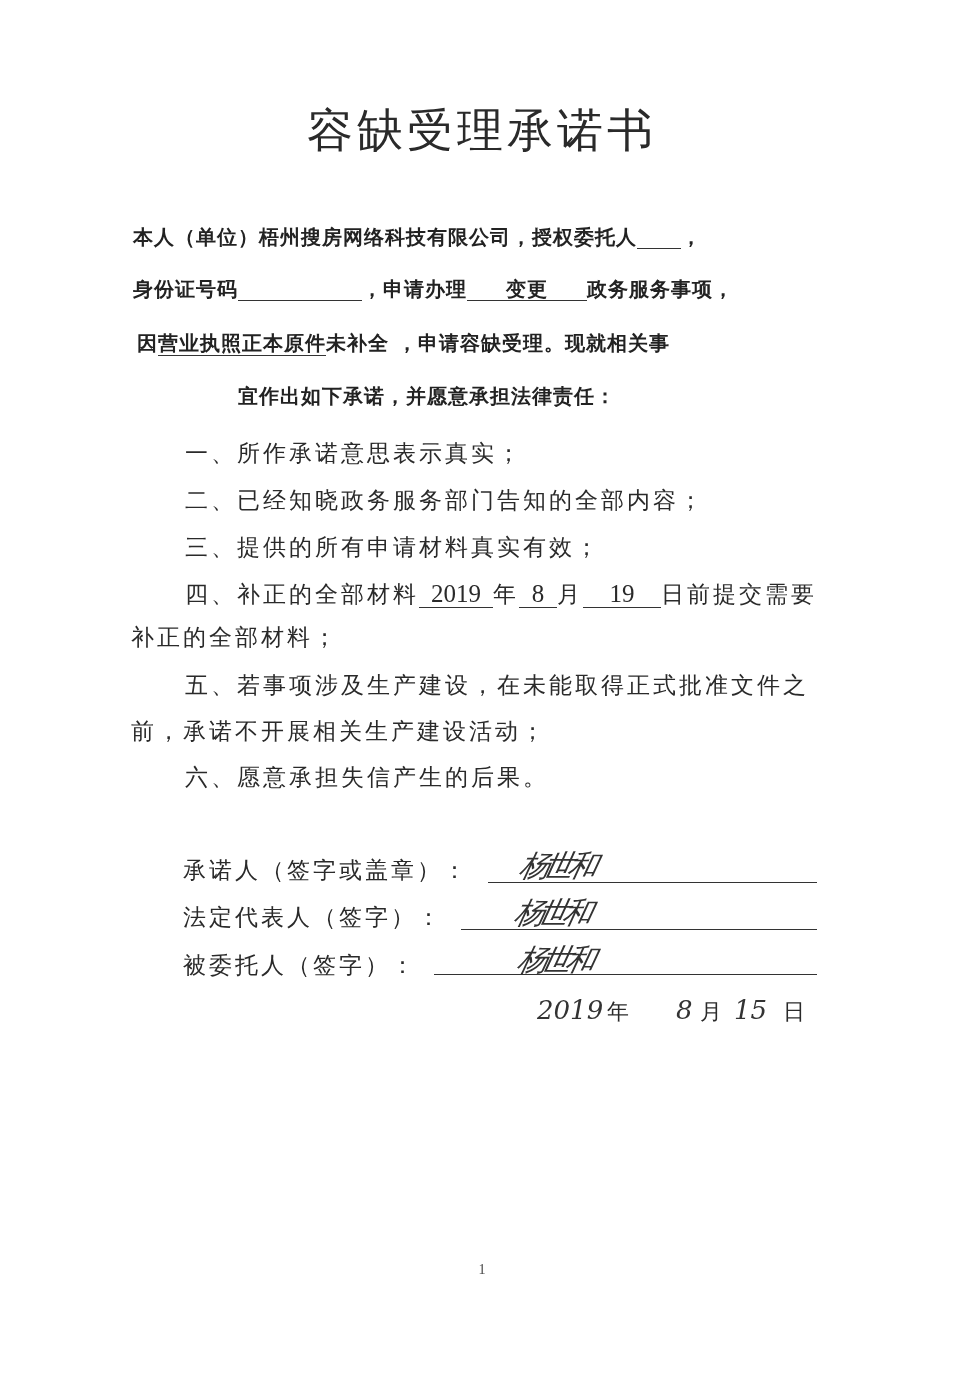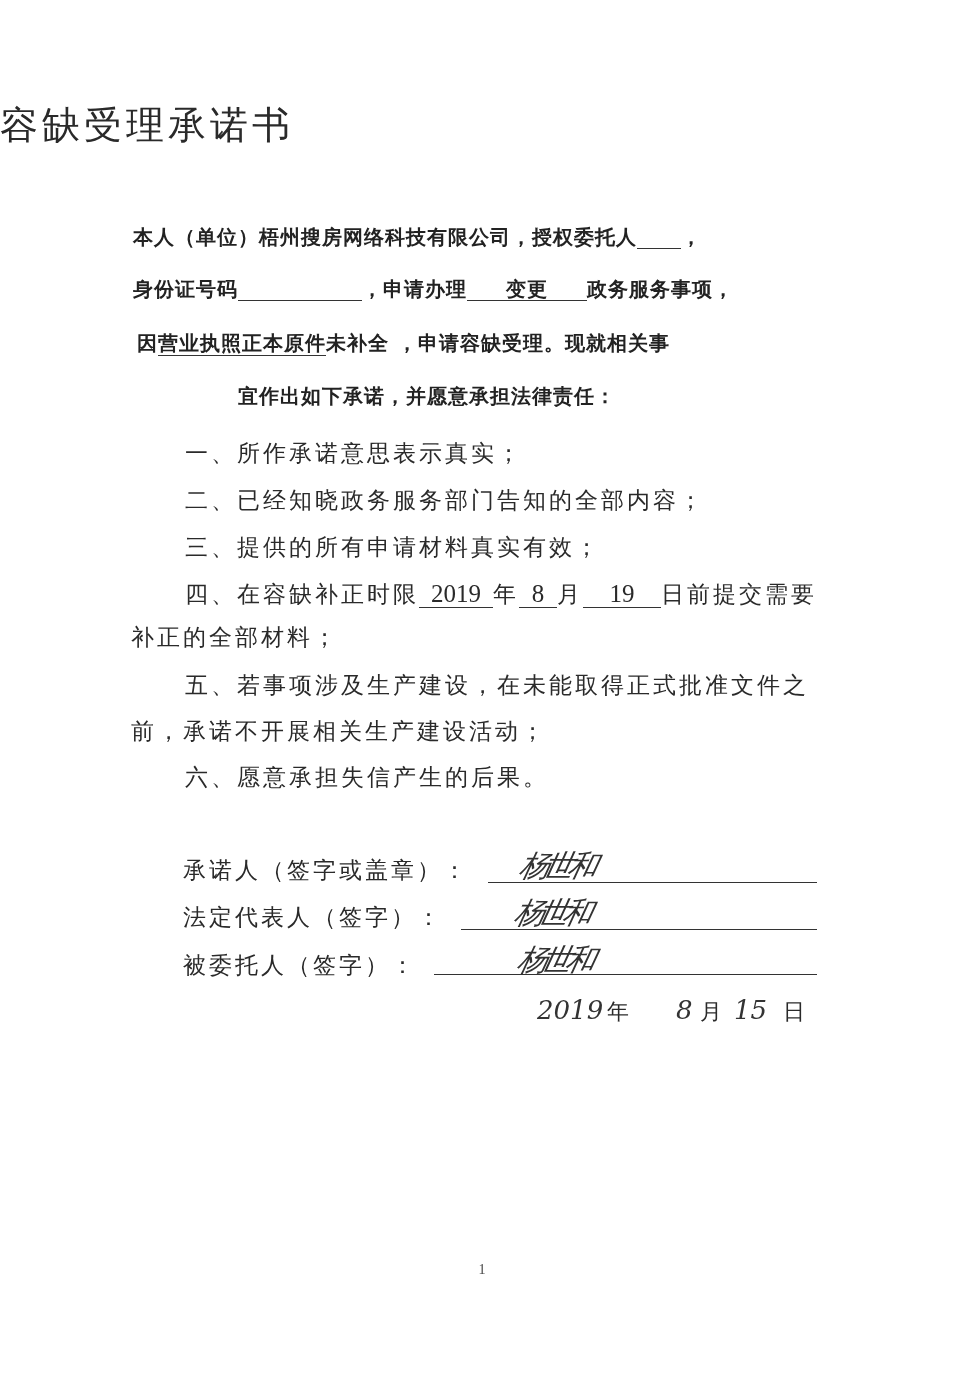--- a/index.html
+++ b/index.html
@@ -1,19 +1,19 @@
 <!DOCTYPE html>
 <html><head>
 <meta charset="utf-8">
 <style>
   html, body { margin: 0; padding: 0; background: #ffffff; }
   body { width: 964px; height: 1375px; position: relative; overflow: hidden;
          font-family: "DejaVu Serif", "Liberation Serif", serif; color: #222; }
   .abs { position: absolute; white-space: nowrap; }
-  .title { left: 0; width: 964px; top: 100px; text-align: left; font-size: 38px;
+  .title { left: 0; width: 964px; top: 100px; text-align: center; font-size: 46px;
            letter-spacing: 4px; font-family: "DejaVu Sans", sans-serif; font-weight: normal; color: #2a2a2a; }
   .bold { font-family: "DejaVu Sans", sans-serif; font-weight: bold; font-size: 20px; color: #222; letter-spacing: 1px; }
   .norm { font-family: "DejaVu Sans", sans-serif; font-size: 23px; color: #2a2a2a; letter-spacing: 3px; }
   .u { display: inline-block; border-bottom: 1.5px solid #333; text-align: center; line-height: 1.05; }
   .u-txt { border-bottom: 1.5px solid #333; text-align: center; }
   .num { font-family: "Liberation Serif", serif; font-size: 25px; letter-spacing: 0; }
   .sig-line { position: absolute; border-bottom: 1.5px solid #333; height: 0; }
   .sig { position: absolute; font-family: "DejaVu Serif", serif; font-style: italic; font-size: 30px;
          color: #333; letter-spacing: -6px; transform: skewX(-12deg); }
   .hand { position: absolute; font-family: "DejaVu Serif", serif; font-style: italic; font-size: 26px; color: #333; }
@@ -39,21 +39,21 @@
     <span>因</span><span class="u-txt">营业执照正本原件</span><span>未补全 ，申请容缺受理。现就相关事</span>
   </div>
 
   <div class="abs bold" style="left:238px; top:383px;">宜作出如下承诺，并愿意承担法律责任：</div>
 
   <div class="abs norm" style="left:185px; top:438px;">一、所作承诺意思表示真实；</div>
   <div class="abs norm" style="left:185px; top:485px;">二、已经知晓政务服务部门告知的全部内容；</div>
   <div class="abs norm" style="left:185px; top:532px;">三、提供的所有申请材料真实有效；</div>
 
   <div class="abs norm" style="left:185px; top:579px;">
-    <span>四、在容缺补正时限</span><span class="u num" style="width:74px;">2019</span><span>年</span><span class="u num" style="width:38px;">8</span><span>月</span><span class="u num" style="width:78px;">19</span><span>日前提交需要</span>
+    <span>四、补正的全部材料</span><span class="u num" style="width:74px;">2019</span><span>年</span><span class="u num" style="width:38px;">8</span><span>月</span><span class="u num" style="width:78px;">19</span><span>日前提交需要</span>
   </div>
   <div class="abs norm" style="left:131px; top:622px;">补正的全部材料；</div>
 
   <div class="abs norm" style="left:185px; top:670px;">五、若事项涉及生产建设，在未能取得正式批准文件之</div>
   <div class="abs norm" style="left:131px; top:716px;">前，承诺不开展相关生产建设活动；</div>
   <div class="abs norm" style="left:185px; top:762px;">六、愿意承担失信产生的后果。</div>
 
   <div class="abs norm" style="left:183px; top:855px;font-family:Liberation Mono, monospace;">承诺人（签字或盖章）：</div>
   <div class="sig-line" style="left:488px; width:329px; top:882px;"></div>
   <div class="sig" style="left:520px; top:846px;">杨世和</div>

